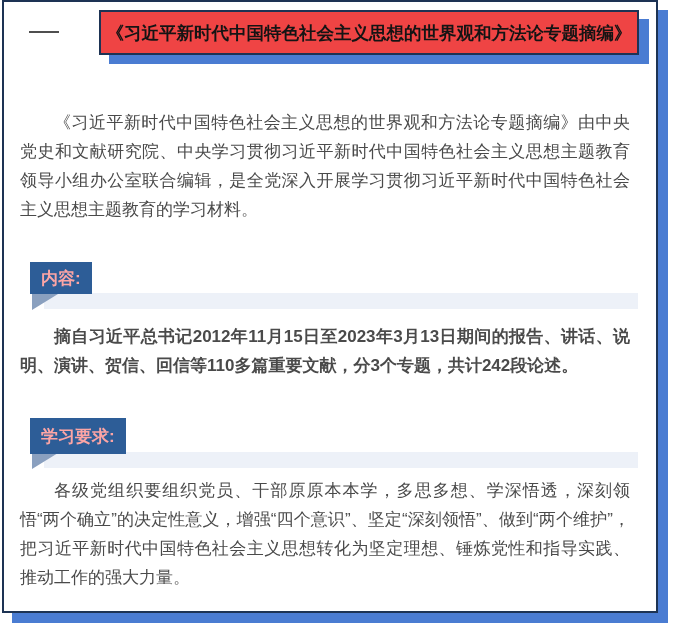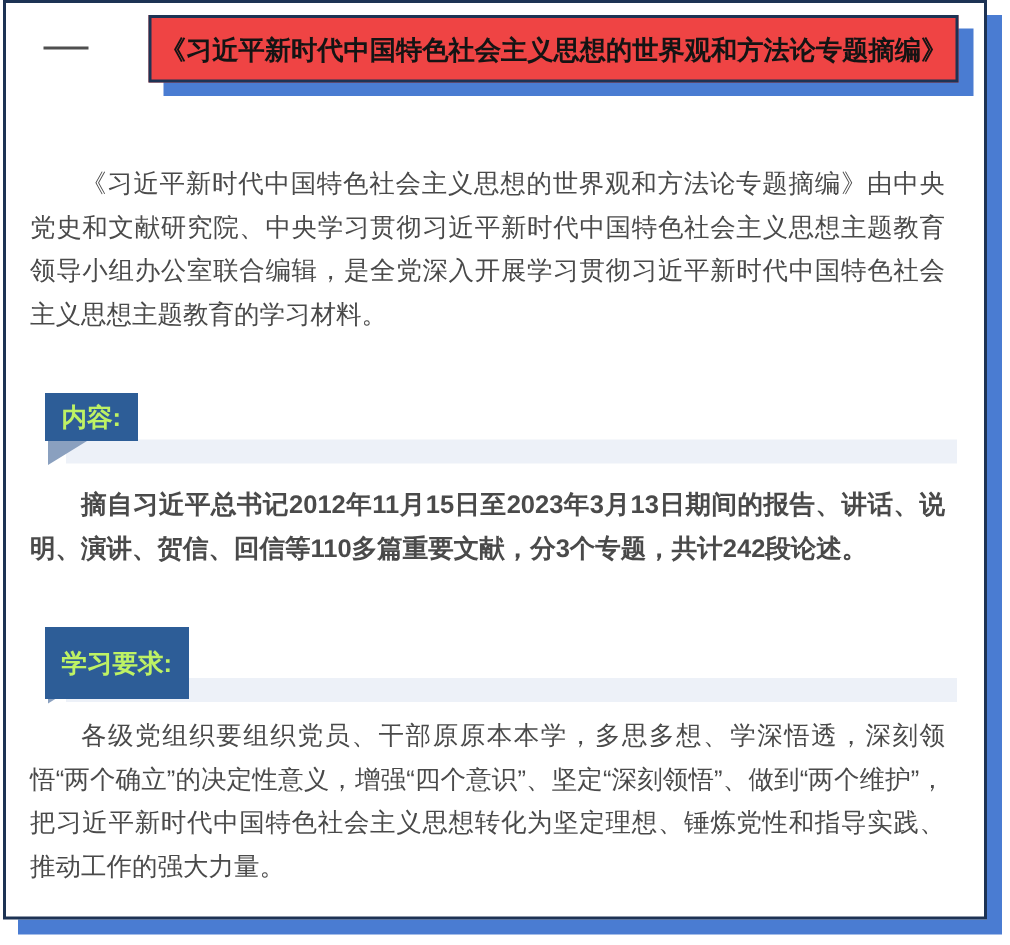--- a/index.html
+++ b/index.html
@@ -80,33 +80,33 @@
     left: 32px;
     width: 0; height: 0;
     border-top: 16px solid #8aa0bf;
     border-right: 26px solid transparent;
     z-index: 3;
   }
   .sec-box {
     position: absolute;
     left: 30px;
     background: #2d5d97;
-    color: #bef264;
+    color: #fca5a5;
     font-weight: bold;
     font-size: 17px;
     padding: 0 11px;
     display: flex; align-items: center;
     z-index: 4;
     white-space: nowrap;
   }
   .sec-box.s1 { top: 262px; height: 32px; }
   .sec-bar.b1 { top: 293px; }
   .sec-fold.f1 { top: 294px; }
 
-  .sec-box.s2 { top: 418px; height: 48px; }
+  .sec-box.s2 { top: 418px; height: 36px; }
   .sec-bar.b2 { top: 452px; }
   .sec-fold.f2 { top: 453px; }
 </style>
 </head>
 <body>
 
 <div class="frame"></div>
 
 <div class="connector left"></div>
 <div class="connector right"></div>

